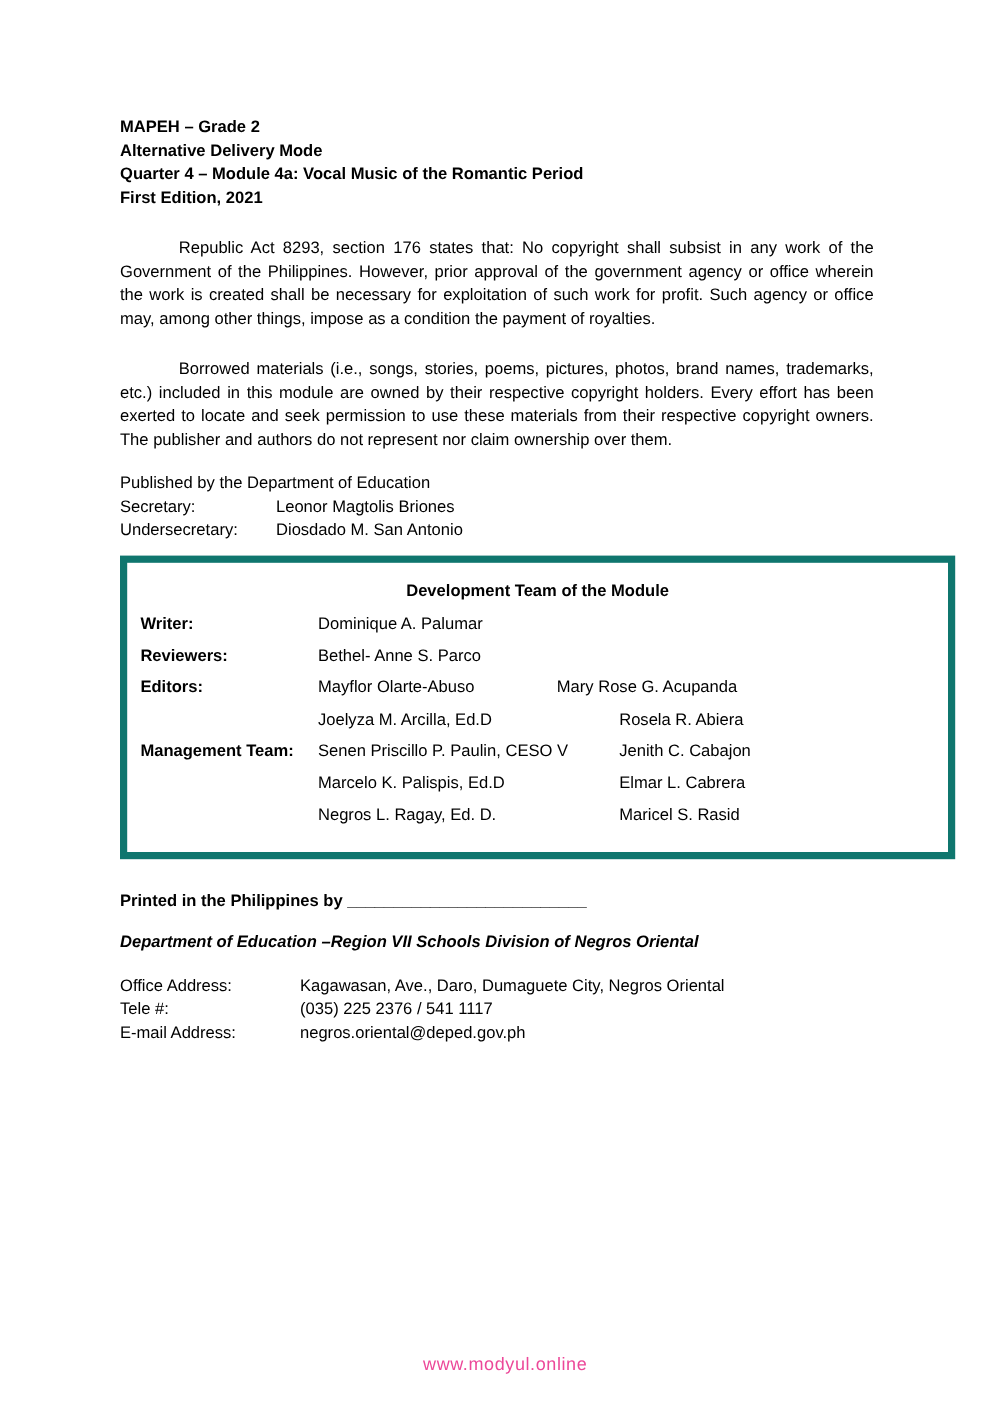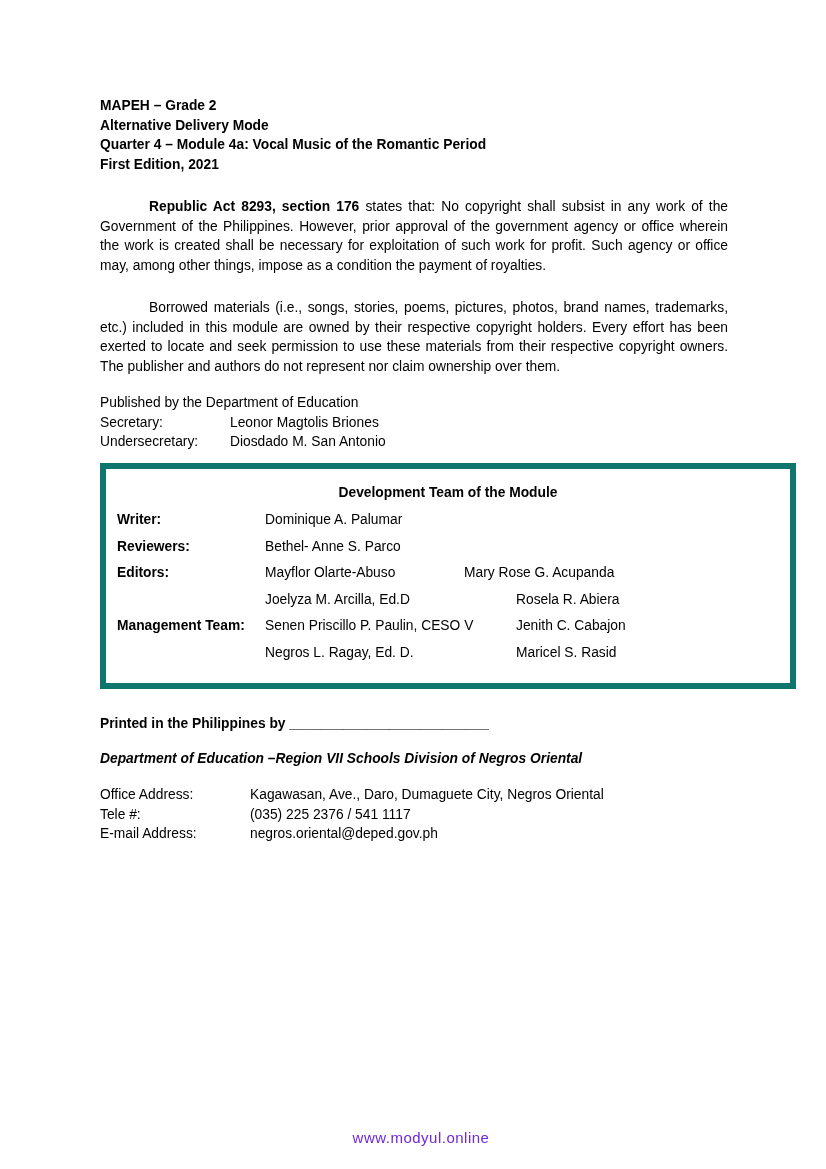--- a/index.html
+++ b/index.html
@@ -22,21 +22,21 @@
     top: 0;
   }
   .header-block { margin-top: 96px; font-weight: bold; }
   .header-block div { white-space: nowrap; }
   .para {
     margin: 0;
     margin-top: 23px;
     text-align: justify;
     text-indent: 49px;
   }
-  .bold { font-weight: bold; }
+  .bold { font-weight: normal; }
   .publisher-block { margin-top: 17px; }
   .kv-line { display: flex; }
   .kv-line .kv-label { width: 130px; flex: 0 0 auto; }
   .dev-box {
     margin-top: 11px;
     width: 696px;
     box-sizing: border-box;
     border: 6px solid #0f766e;
     padding: 14px 11px 22px 11px;
   }
@@ -49,21 +49,21 @@
   .printed-line { margin-top: 25px; font-weight: bold; }
   .division-line { margin-top: 15px; font-weight: bold; font-style: italic; }
   .address-block { margin-top: 17px; }
   .address-block .kv-label { width: 150px; flex: 0 0 auto; }
   .watermark {
     position: absolute;
     left: 16px;
     right: 0;
     bottom: 22px;
     text-align: center;
-    color: #6d28d9;
+    color: #ec4899;
     font-size: 15px;
     letter-spacing: 0.5px;
   }
 </style>
 </head>
 <body>
 
 <div class="page">
   <div class="content">
 
@@ -116,20 +116,25 @@
         <span class="dev-col1">Joelyza M. Arcilla, Ed.D</span>
         <span class="dev-col2">Rosela R. Abiera</span>
       </div>
 
       <div class="dev-row">
         <span class="dev-label">Management Team:</span>
         <span class="dev-col1">Senen Priscillo P. Paulin, CESO V</span>
         <span class="dev-col2">Jenith C. Cabajon</span>
       </div>
 
+      <div class="dev-row">
+        <span class="dev-label"></span>
+        <span class="dev-col1">Marcelo K. Palispis, Ed.D</span>
+        <span class="dev-col2">Elmar L. Cabrera</span>
+      </div>
 
       <div class="dev-row">
         <span class="dev-label"></span>
         <span class="dev-col1">Negros L. Ragay, Ed. D.</span>
         <span class="dev-col2">Maricel S. Rasid</span>
       </div>
     </div>
 
     <div class="printed-line"><span>Printed in the Philippines by</span> <span>__________________________</span></div>
 

